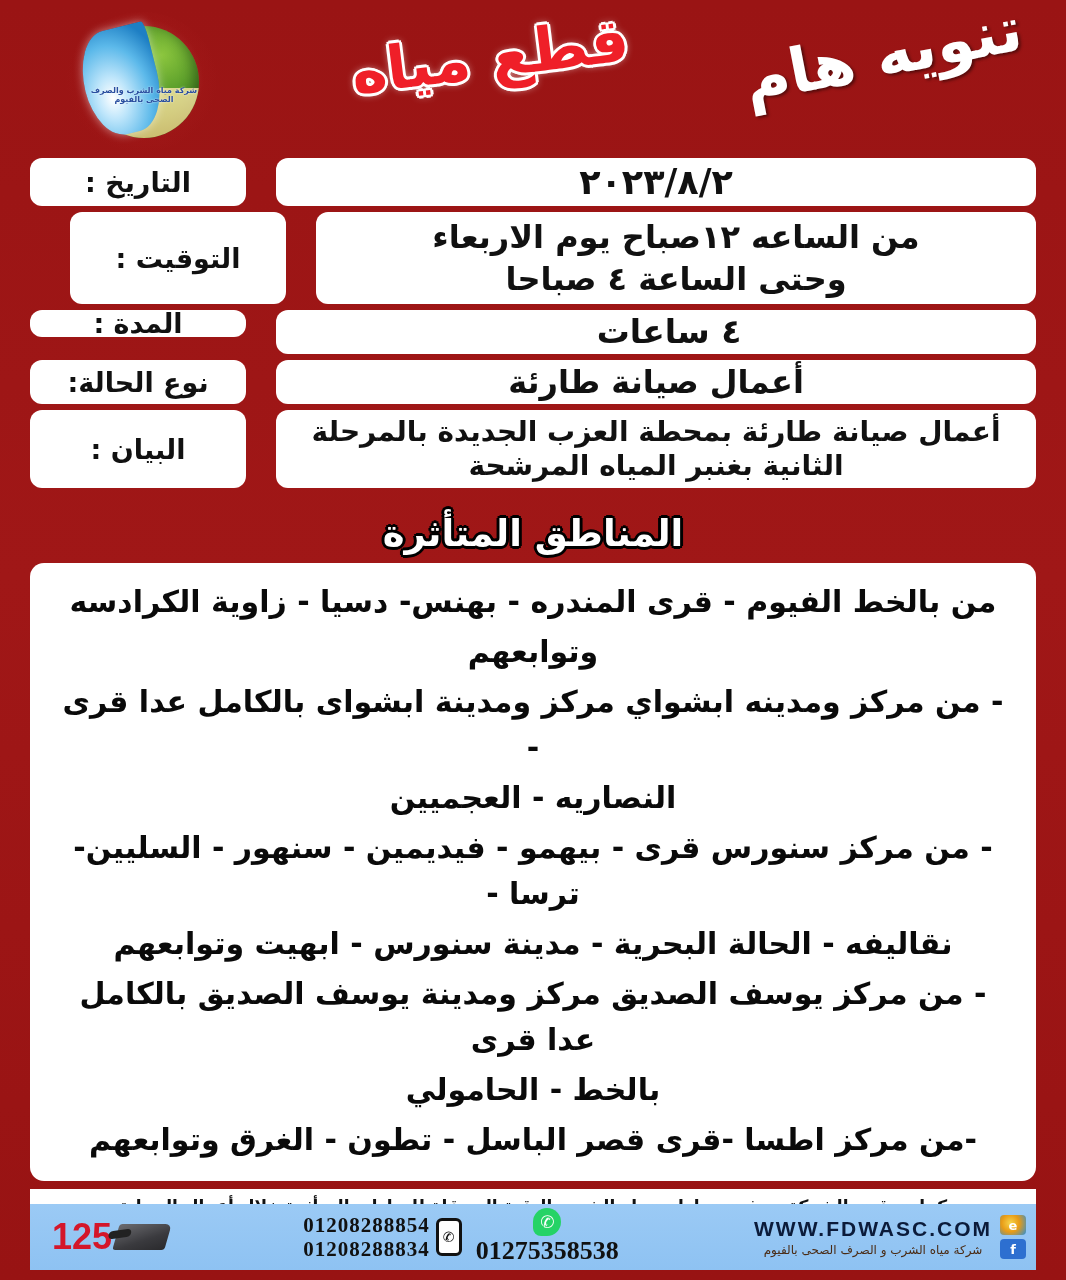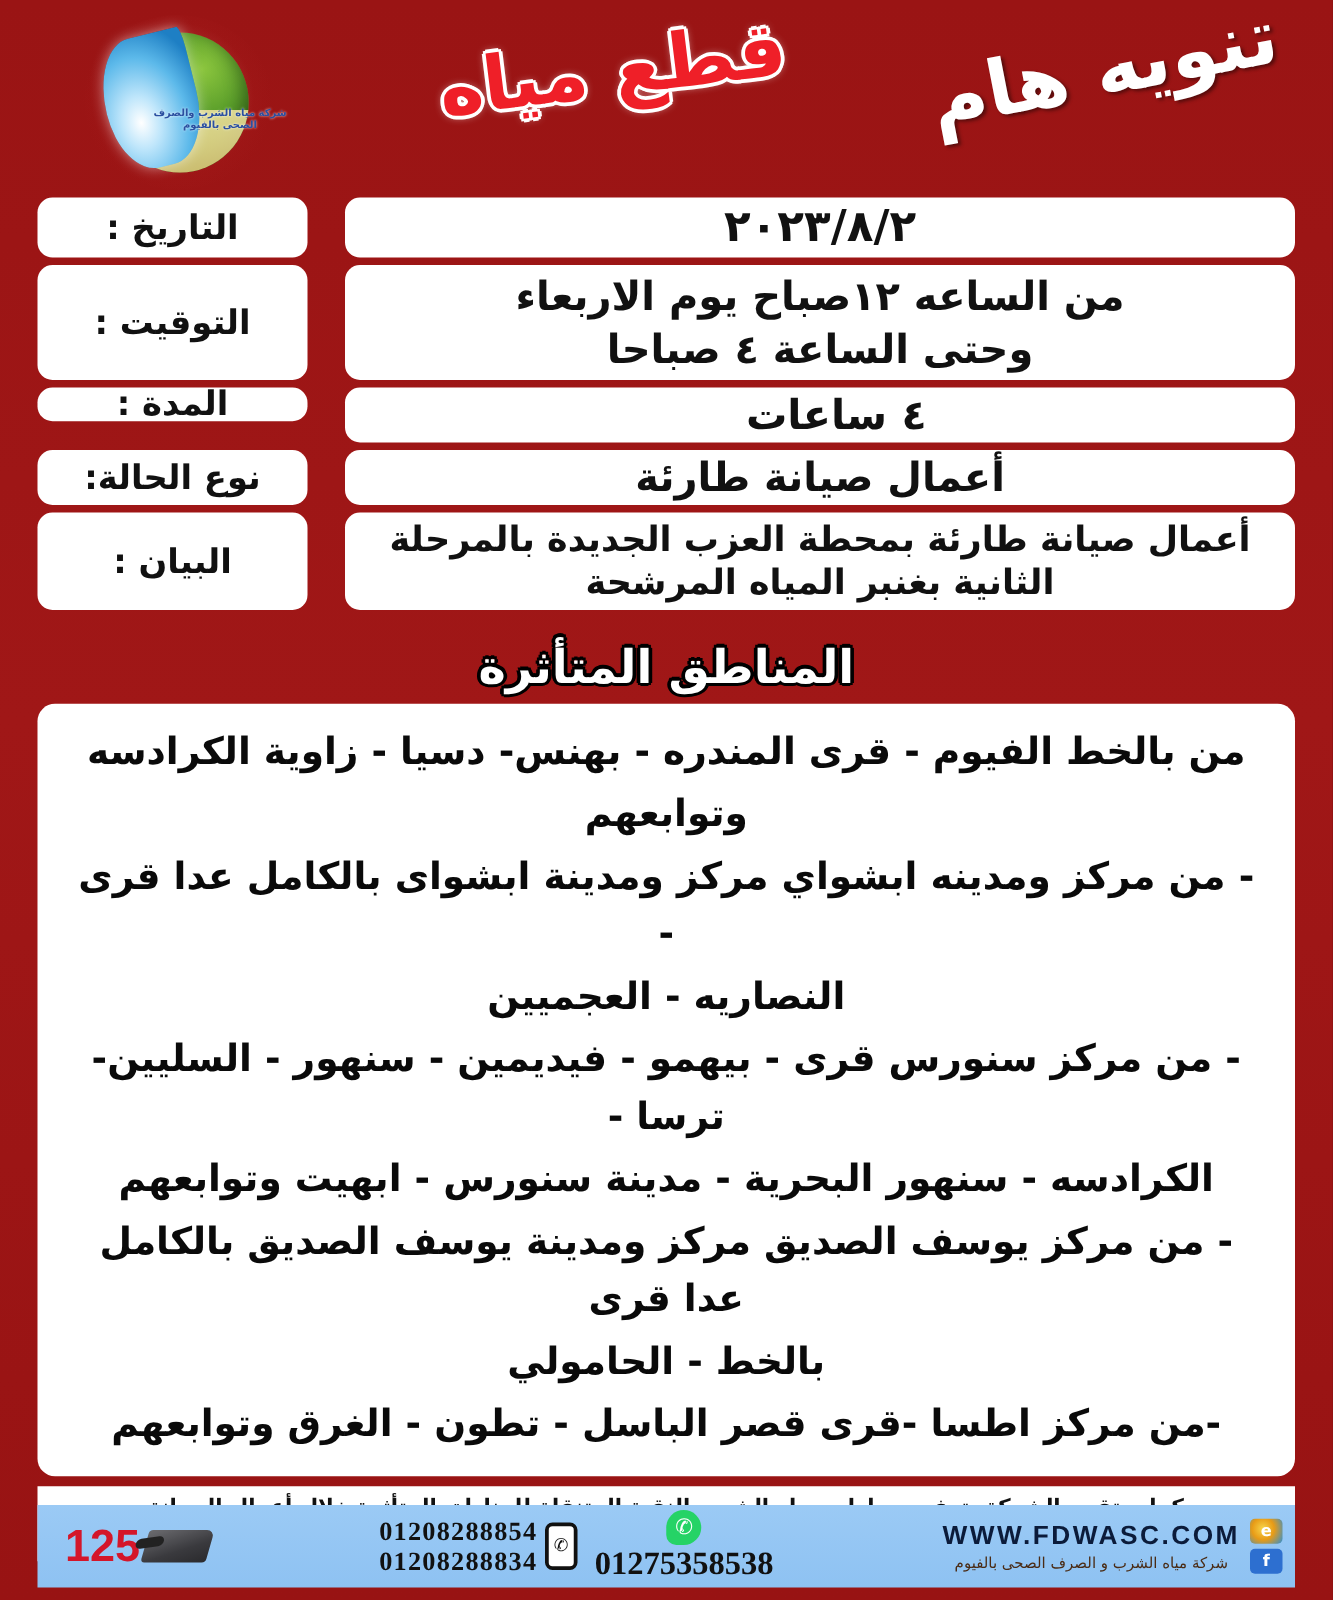--- a/index.html
+++ b/index.html
@@ -85,21 +85,20 @@
     left: 18px;
     top: 74px;
     width: 120px;
     text-align: center;
     color: #2a4fa0;
     font-size: 8px;
     line-height: 9px;
     font-weight: bold;
     text-shadow: 0 0 2px rgba(255,255,255,0.9);
     z-index: 4;
-    margin-left: 32px;
   }
 
   .hdr-title-main {
     position: absolute;
     top: 16px;
     left: 718px;
     width: 330px;
     text-align: center;
     color: #ffffff;
     font-size: 62px;
@@ -167,21 +166,21 @@
     flex: 1 1 auto;
     font-size: 31px;
     line-height: 36px;
     text-align: center;
     white-space: pre-line;
   }
 
   .row-date    .cell-value { height: 48px; font-size: 35px; }
   .row-date    .cell-label { height: 48px; }
   .row-time    .cell-value { height: 92px; font-size: 32px; line-height: 42px; }
-  .row-time    .cell-label { height: 92px; }
+  .row-time    .cell-label { height: 92px; margin-left: 40px; }
   .row-dur     .cell-value { height: 44px; font-size: 33px; padding-left: 36px; }
   .row-dur     .cell-label { height: 27px; }
   .row-type    .cell-value { height: 44px; font-size: 32px; }
   .row-type    .cell-label { height: 44px; }
   .row-stmt    .cell-value { height: 78px; font-size: 28px; line-height: 34px; }
   .row-stmt    .cell-label { height: 78px; }
 
   
   #areas-heading {
     text-align: center;
@@ -401,21 +400,21 @@
   </div>
 
   <div id="areas-heading">المناطق المتأثرة</div>
 
   <div id="areas-box">
     <div class="area-line">من بالخط الفيوم - قرى المندره - بهنس- دسيا - زاوية الكرادسه</div>
     <div class="area-line">وتوابعهم</div>
     <div class="area-line">- من مركز ومدينه ابشواي مركز ومدينة ابشواى بالكامل عدا قرى -</div>
     <div class="area-line">النصاريه - العجميين</div>
     <div class="area-line">- من مركز سنورس قرى - بيهمو - فيديمين - سنهور - السليين- ترسا -</div>
-    <div class="area-line">الكرادسه - سنهور البحرية - مدينة سنورس - ابهيت وتوابعهم</div>
+    <div class="area-line">نقاليفه - الحالة البحرية - مدينة سنورس - ابهيت وتوابعهم</div>
     <div class="area-line">- من مركز يوسف الصديق مركز ومدينة يوسف الصديق بالكامل عدا قرى</div>
     <div class="area-line">بالخط - الحامولي</div>
     <div class="area-line">-من مركز اطسا -قرى قصر الباسل - تطون - الغرق وتوابعهم</div>
   </div>
 
   <div id="notice-box">
     <div class="notice-line">كما ستقوم الشركة بتوفير سيارات مياه الشرب النقية المتنقلة  للمناطق المتأثرة خلال أعمال الصيانة</div>
     <div class="notice-line">وذلك من خلال طلبها عن طريق الاتصال بالخط الساخن ١٢٥ من أى تليفون أرضى</div>
   </div>
 

